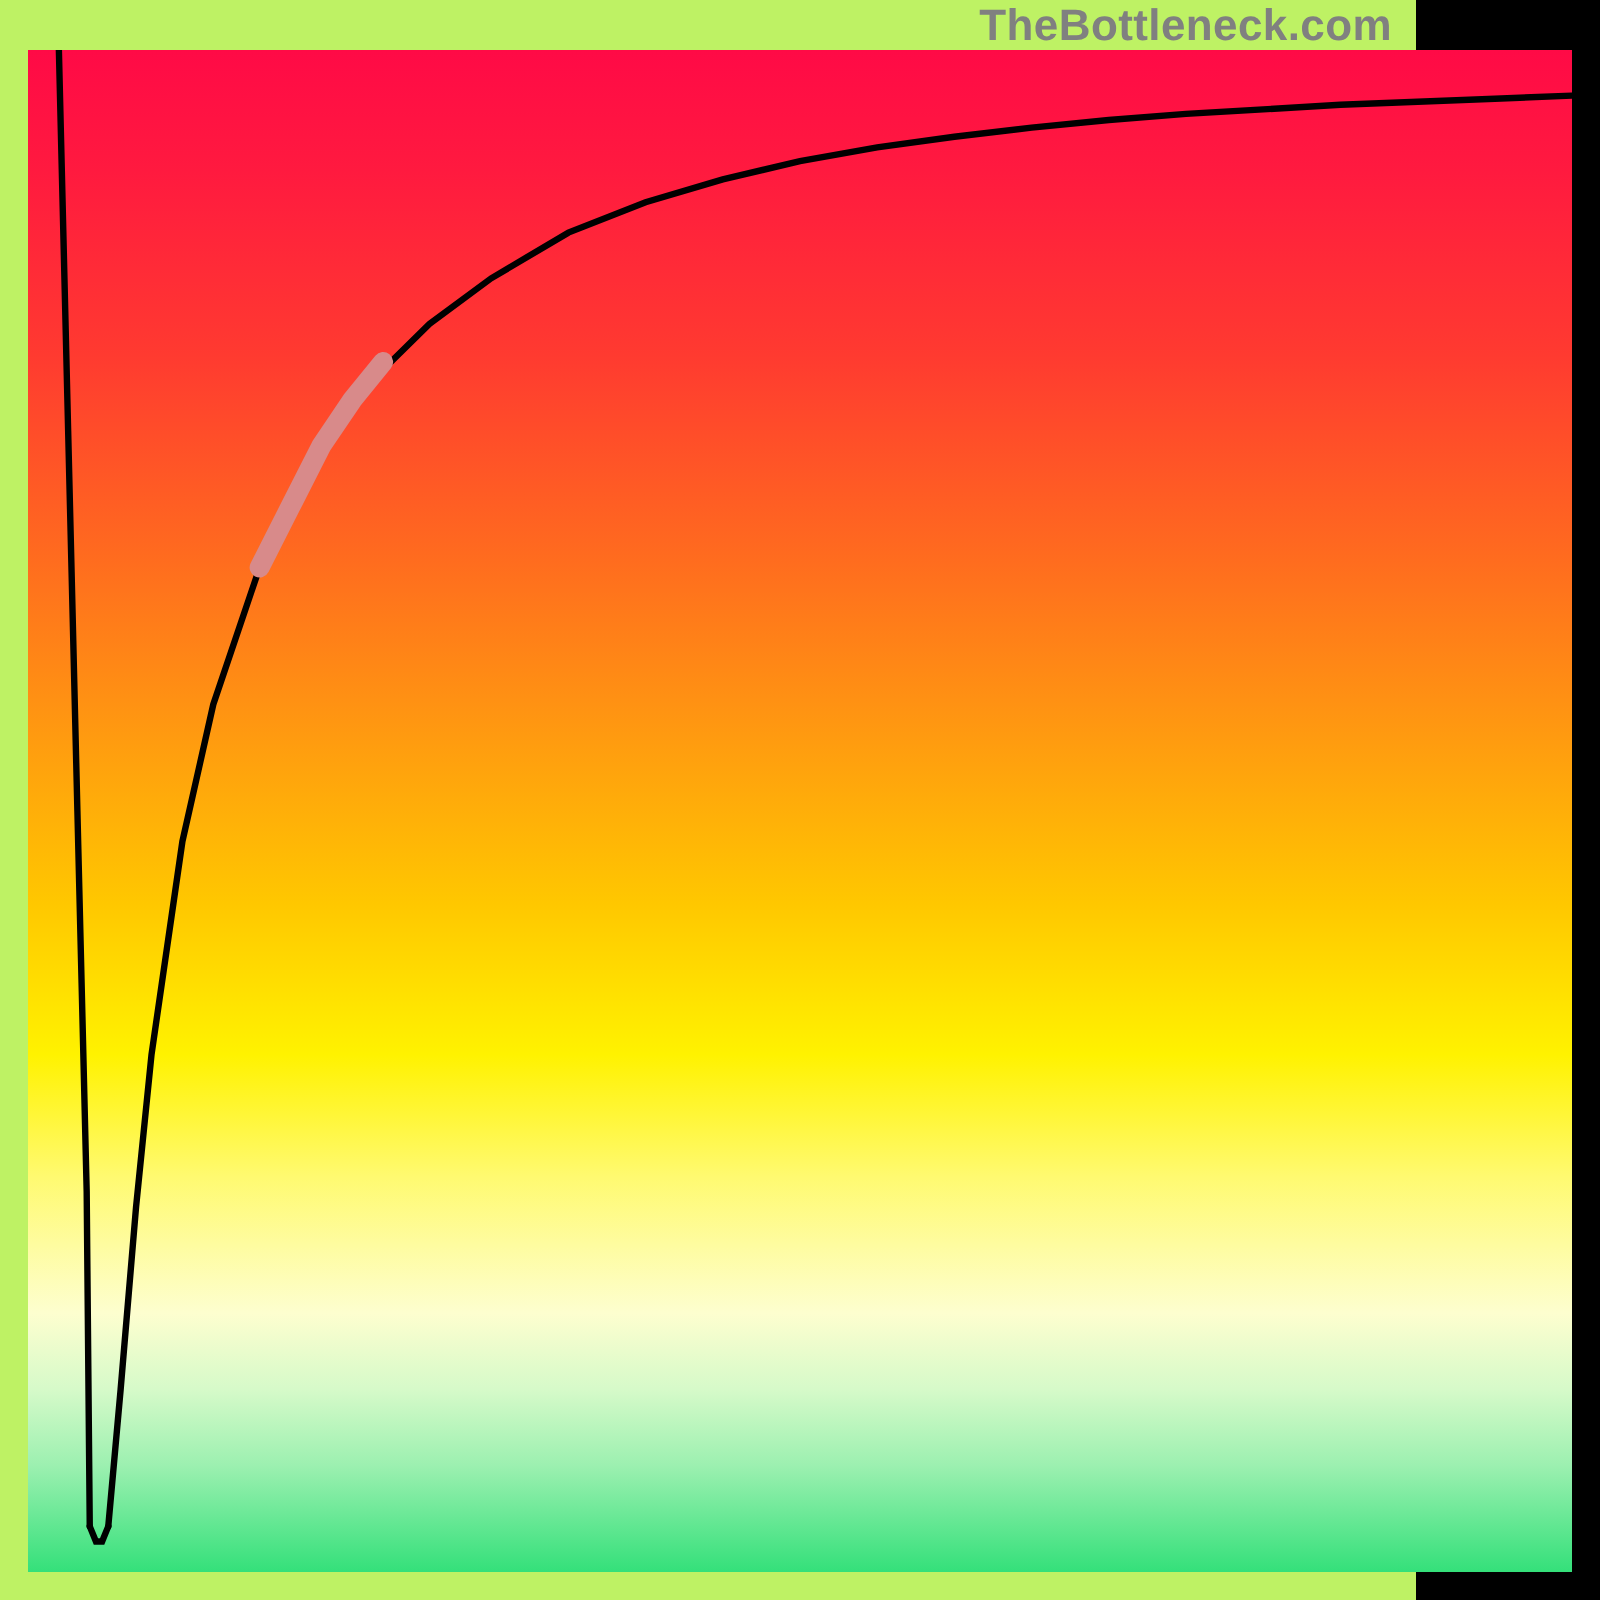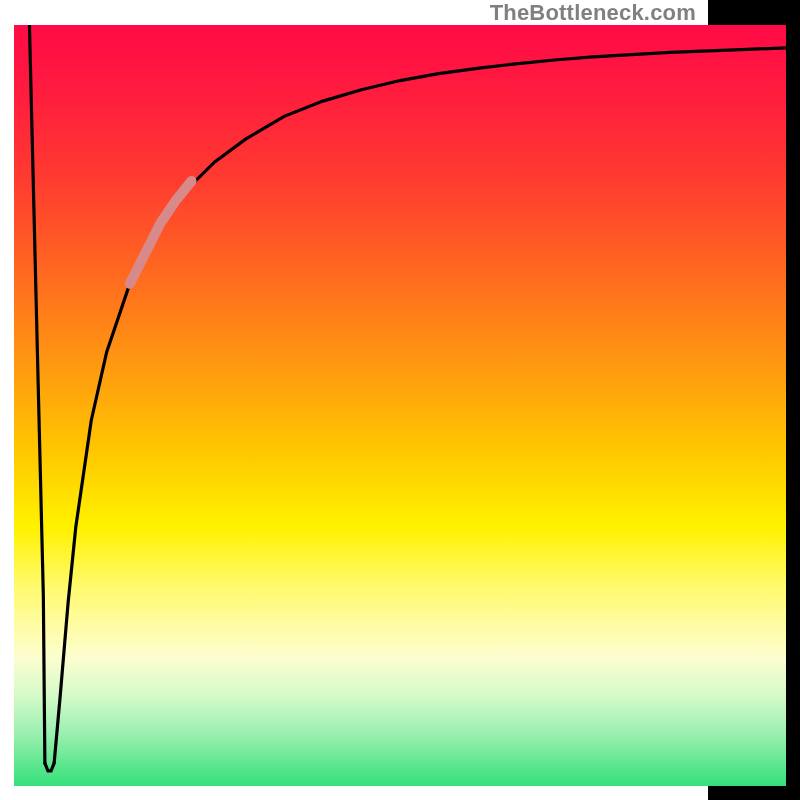--- a/index.html
+++ b/index.html
@@ -1,21 +1,21 @@
 <!DOCTYPE html>
 <html><head>
 <meta charset="utf-8">
 <style>
   * { margin: 0; padding: 0; box-sizing: border-box; }
   html, body { width: 800px; height: 800px; overflow: hidden; background: #000; }
   .frame {
     position: relative;
     width: 708px;
     height: 800px;
-    background: #ffffff;
+    background: #bef264;
   }
   .watermark {
     position: absolute;
     top: 0;
     right: 12px;
     font-family: Arial, Helvetica, sans-serif;
     font-size: 22px;
     font-weight: 600;
     color: #808080;
     letter-spacing: 0.2px;

